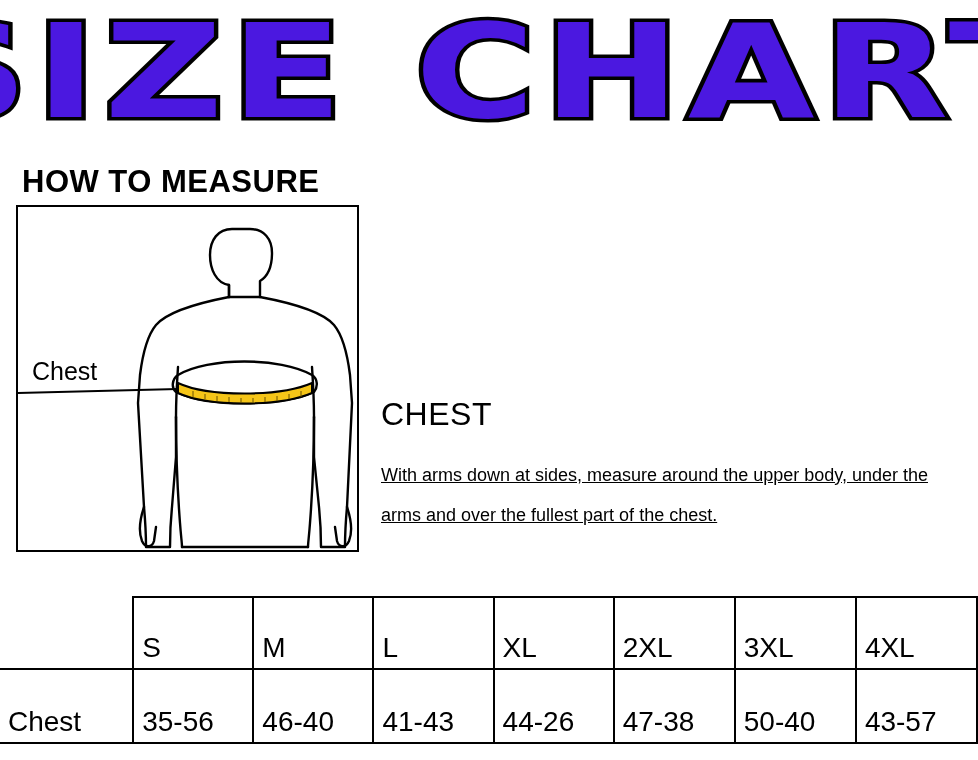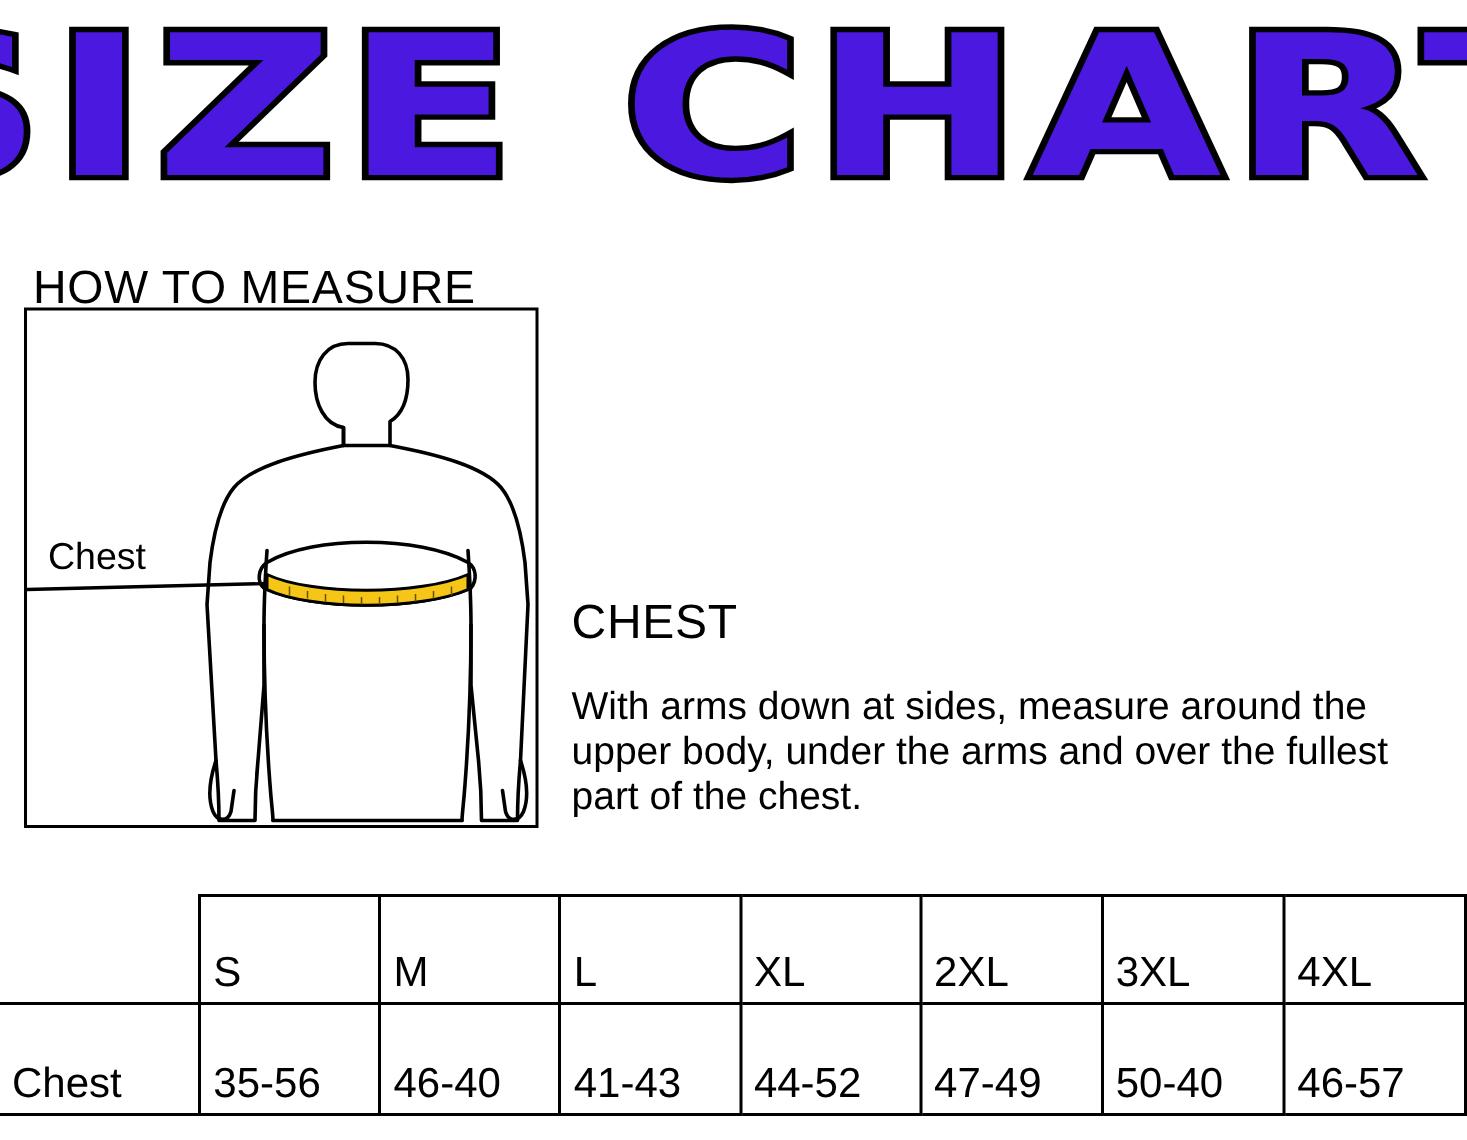--- a/index.html
+++ b/index.html
@@ -39,24 +39,23 @@
     transform-origin: center top;
     white-space: nowrap;
   }
 
   
   #how-to-measure {
     position: absolute;
     left: 22px;
     top: 164px;
     font-size: 31px;
-    font-weight: 400;
+    font-weight: 700;
     letter-spacing: 0.5px;
     font-family: "Liberation Sans", sans-serif;
-    margin-top: 10px;
   }
 
   
   #figure-box {
     position: absolute;
     left: 16px;
     top: 205px;
     width: 343px;
     height: 347px;
     border: 2px solid #000;
@@ -81,22 +80,23 @@
     left: 381px;
     top: 396px;
     font-size: 32px;
     letter-spacing: 0.5px;
   }
   #desc-body {
     position: absolute;
     left: 381px;
     top: 455px;
     width: 590px;
-    font-size: 26px;
-    line-height: 30px;
+    font-size: 18px;
+    line-height: 40px;
+    text-decoration: underline;
   }
 
   
   #size-table {
     position: absolute;
     left: 0px;
     top: 596px;
     border-collapse: collapse;
     font-size: 28px;
   }
@@ -195,19 +195,19 @@
       <td class="col-head">XL</td>
       <td class="col-head">2XL</td>
       <td class="col-head">3XL</td>
       <td class="col-head">4XL</td>
     </tr>
     <tr>
       <td class="row-head">Chest</td>
       <td>35-56</td>
       <td>46-40</td>
       <td>41-43</td>
-      <td>44-52</td>
-      <td>47-49</td>
+      <td>44-26</td>
+      <td>47-38</td>
       <td>50-40</td>
-      <td>46-57</td>
+      <td>43-57</td>
     </tr>
   </tbody>
 </table>
 
 </body></html>

